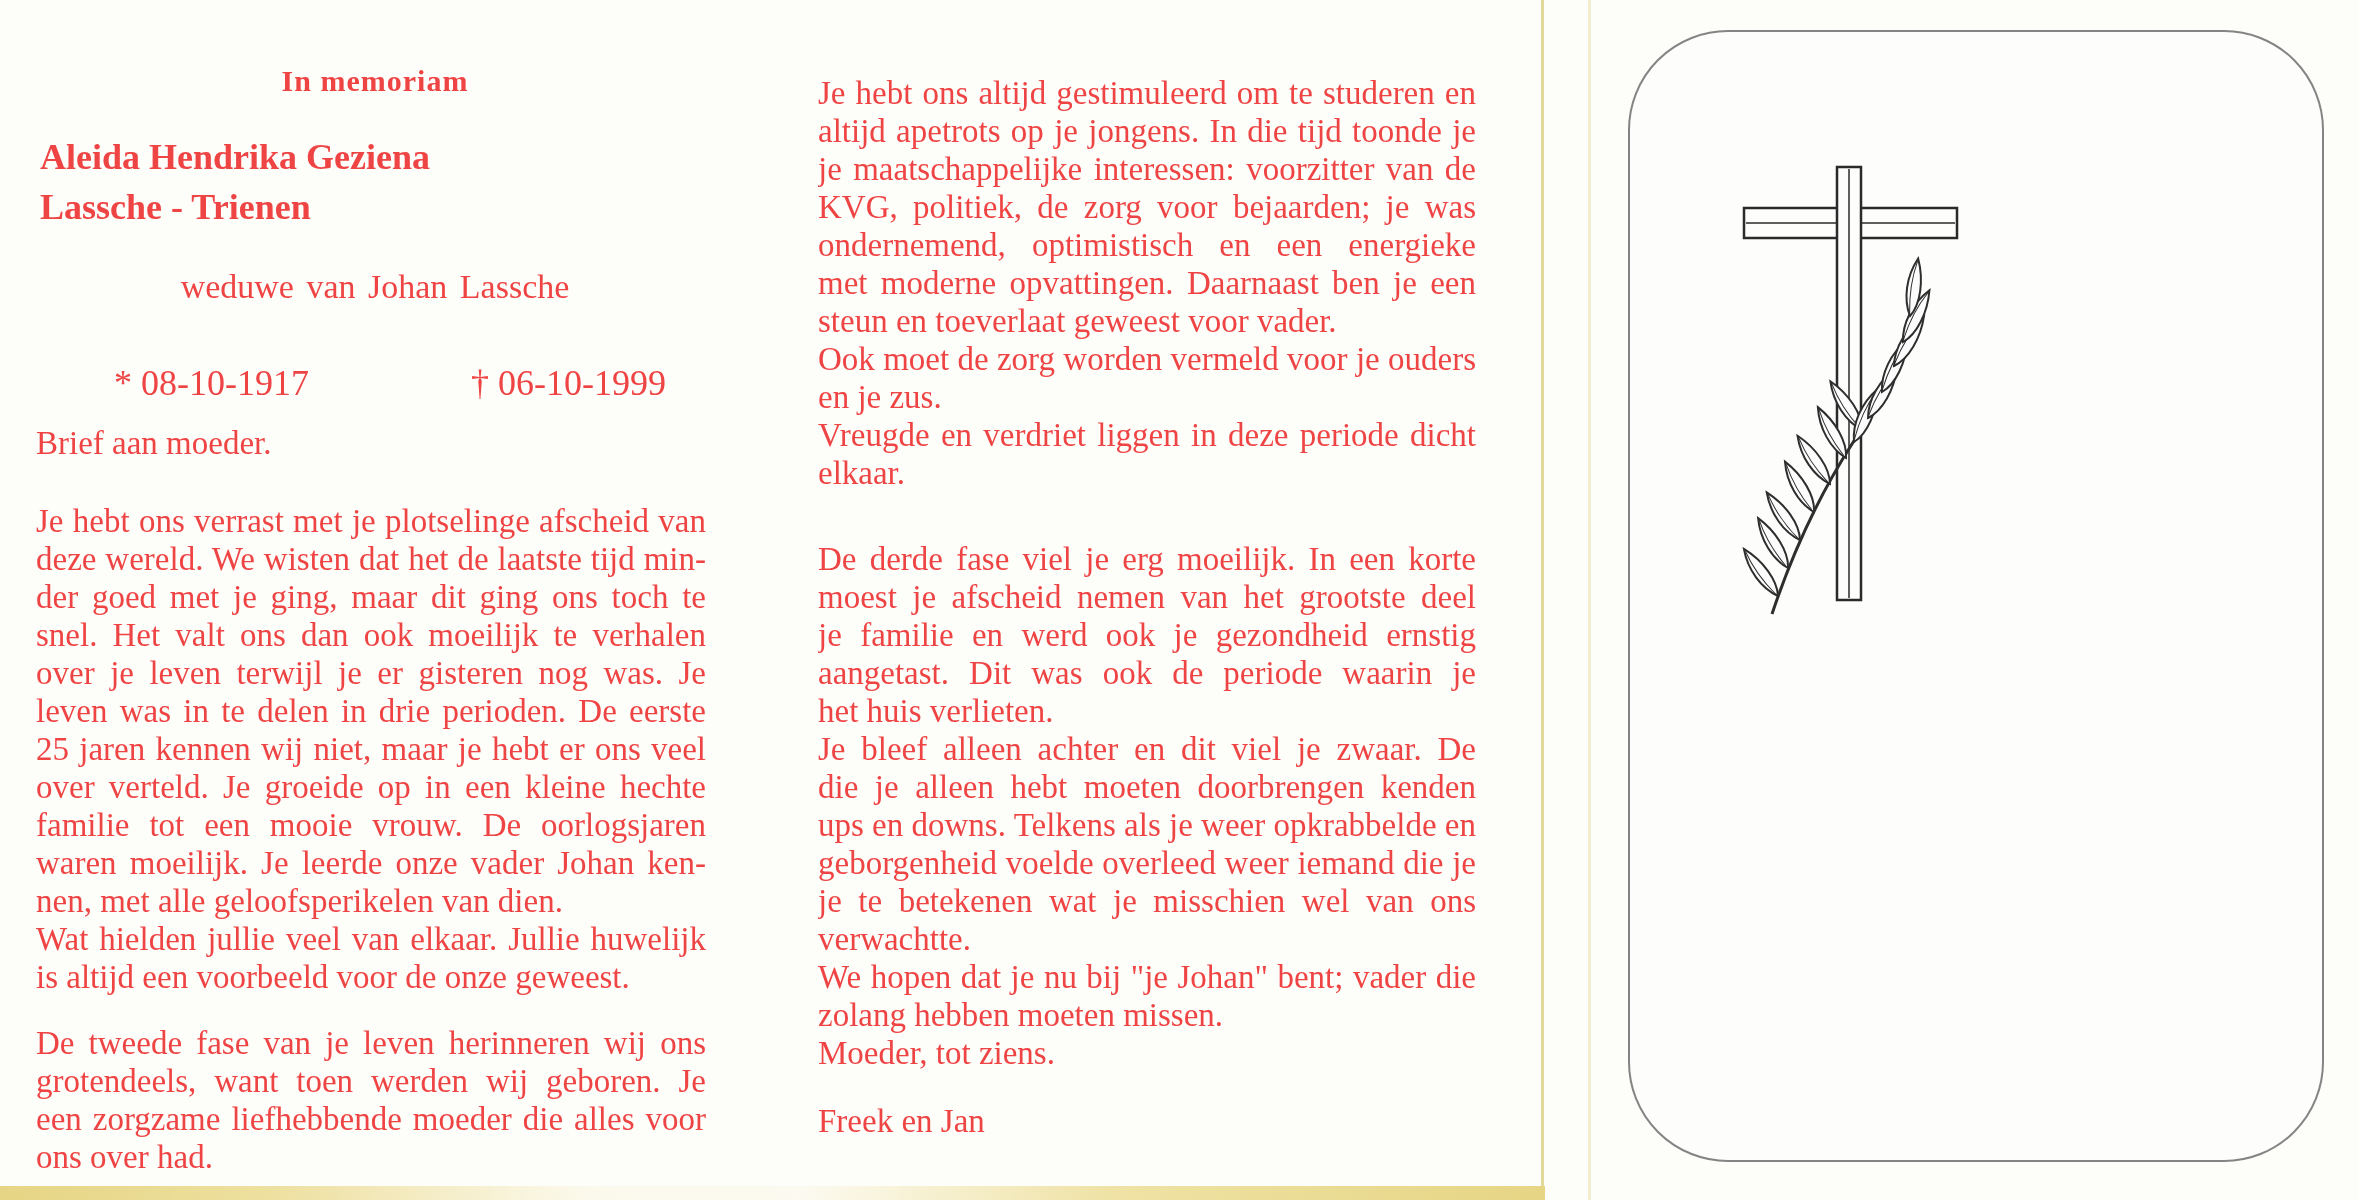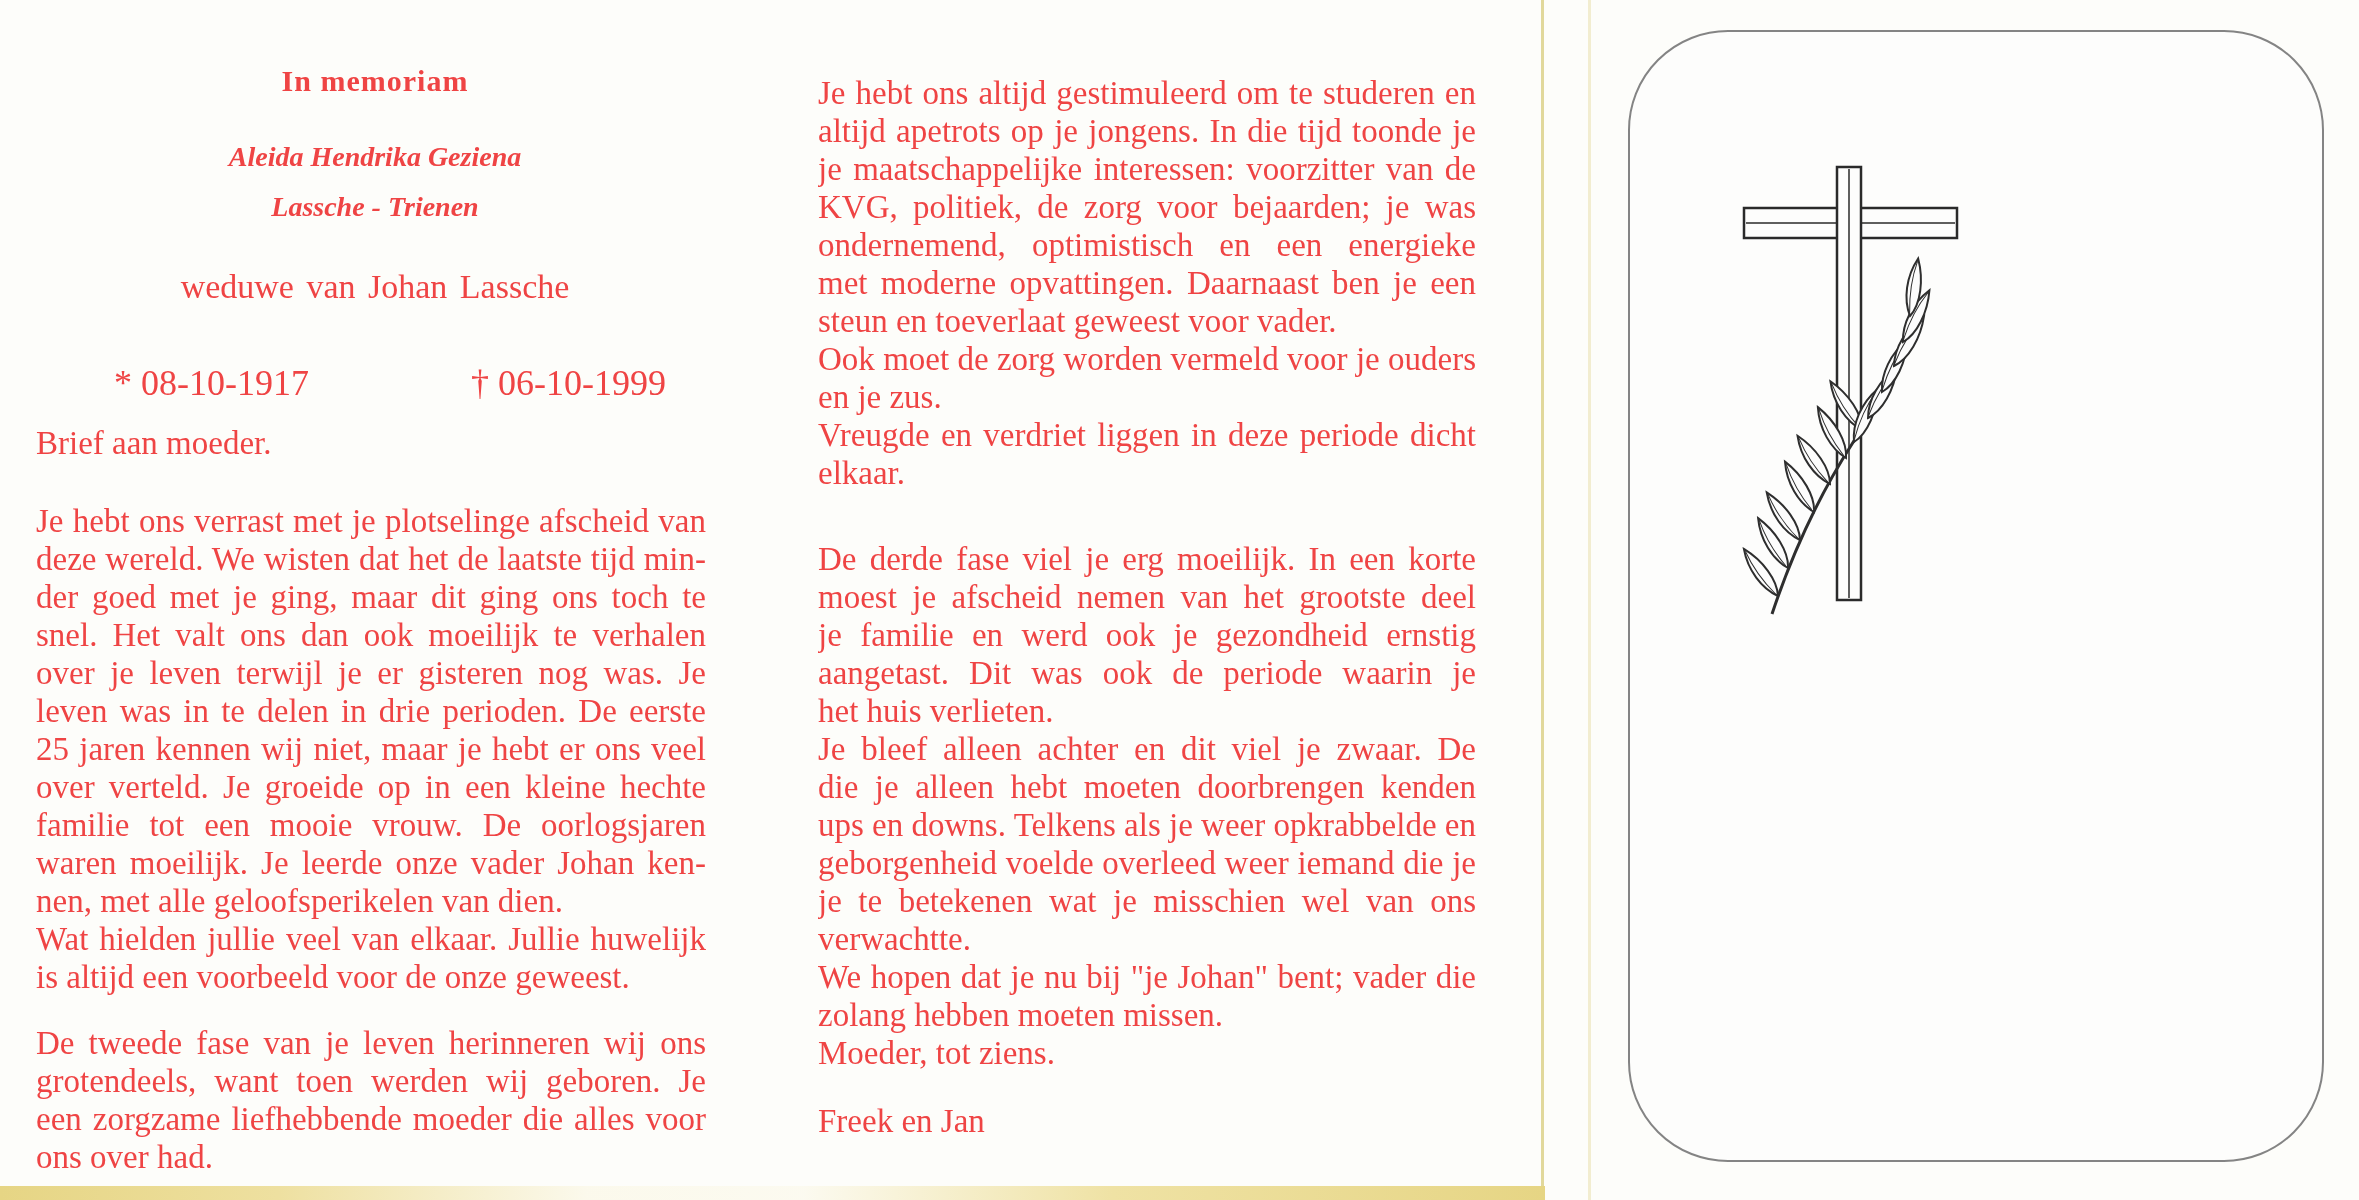--- a/index.html
+++ b/index.html
@@ -5,22 +5,22 @@
   html,body{margin:0;padding:0;background:#e9e9e9;}
   .page{
     position:relative;width:2359px;height:1200px;overflow:hidden;
     background:#fdfdfa;
     font-family:"Liberation Serif","DejaVu Serif",serif;
     color:#ef4444;
   }
   
   .h-inmem{position:absolute;left:40px;top:62px;width:670px;text-align:center;
     font-weight:bold;font-size:30px;line-height:38px;letter-spacing:1px;}
-  .h-name{position:absolute;left:40px;top:132px;width:670px;text-align:center;
-    font-weight:bold;font-size:28px;line-height:50px;font-style:italic;}
+  .h-name{position:absolute;left:40px;top:132px;width:670px;text-align:left;
+    font-weight:bold;font-size:36px;line-height:50px;}
   .h-rel{position:absolute;left:40px;top:268px;width:670px;text-align:center;
     font-size:34px;line-height:38px;word-spacing:4px;}
   .h-dates{position:absolute;left:40px;top:340px;width:670px;height:38px;font-size:36px;margin-top:22px;}
   .h-birth{position:absolute;left:74px;top:0;}
   .h-death{position:absolute;left:431px;top:0;}
   
   .colbody{position:absolute;}
   #left-col-body{left:36px;top:424px;width:670px;}
   #mid-col-body{left:818px;top:74px;width:658px;}
   .line{font-size:33px;line-height:38px;height:38px;overflow:hidden;white-space:normal;}

